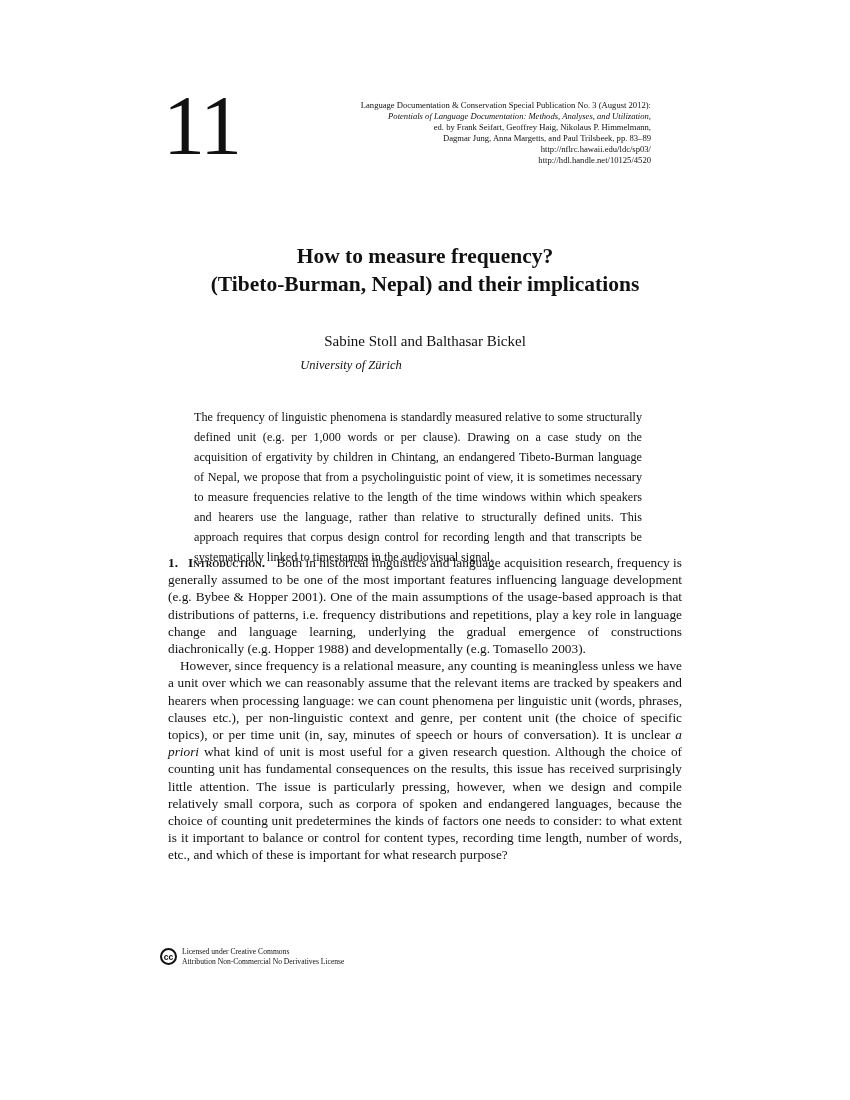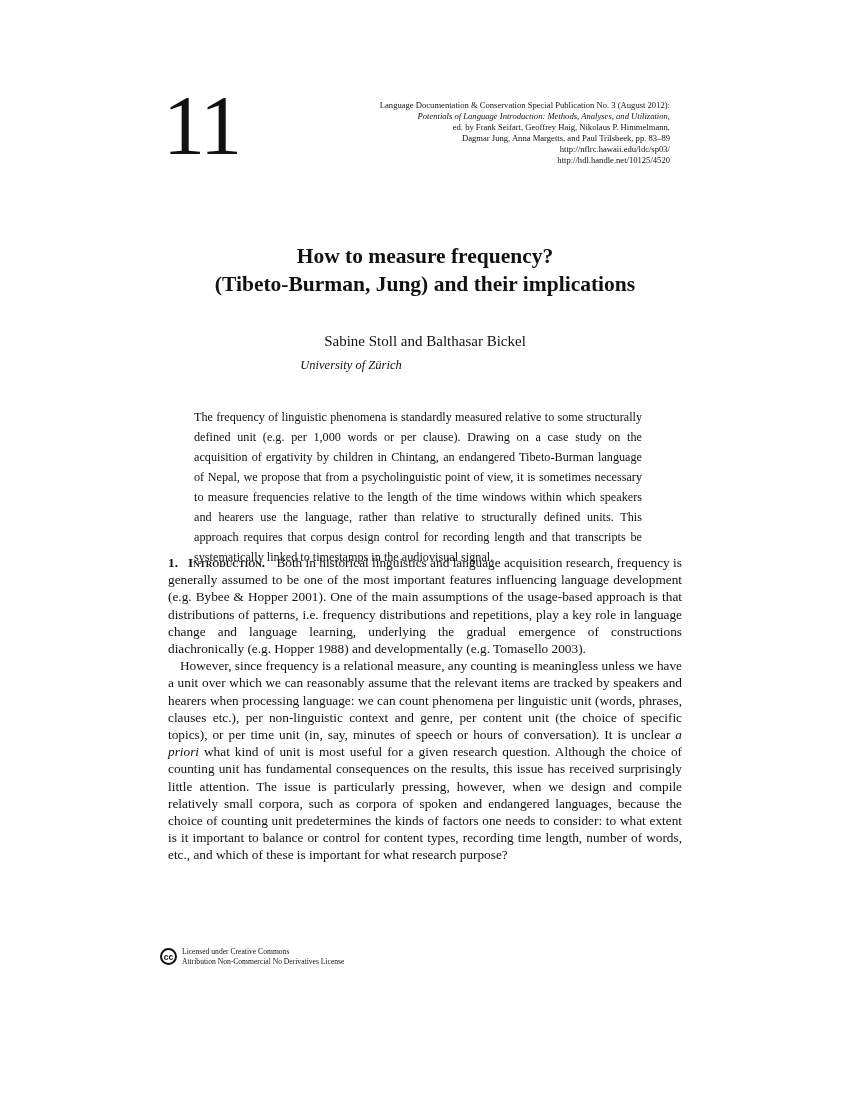--- a/index.html
+++ b/index.html
@@ -1,20 +1,20 @@
 <!DOCTYPE html>
 <html><head>
 <meta charset="utf-8">
 <style>
   html, body { margin: 0; padding: 0; background: #ffffff; }
   body { width: 850px; height: 1100px; position: relative; overflow: hidden;
          font-family: "Liberation Serif", "DejaVu Serif", serif; color: #111; }
   .chapter-num { position: absolute; left: 163px; top: 84px; font-size: 84px; line-height: 1;
                  letter-spacing: -2px; }
-  .pubinfo { position: absolute; right: 180px; top: 100px; width: 320px; text-align: right;
+  .pubinfo { position: absolute; right: 199px; top: 100px; width: 320px; text-align: right;
              font-size: 8.6px; line-height: 11px; }
   .pubinfo .it { font-style: italic; }
   .title { position: absolute; left: 0; width: 850px; top: 242px; text-align: center;
            font-weight: bold; font-size: 21.5px; line-height: 28px; }
   .authors { position: absolute; left: 0; width: 850px; top: 333px; text-align: center; font-size: 15px; }
   .affil { position: absolute; left: 0; width: 702px; top: 358px; text-align: center; font-size: 12.5px; font-style: italic; }
   .abstract { position: absolute; left: 194px; width: 448px; top: 407px; font-size: 12.2px; line-height: 20px;
               text-align: justify; }
   .body { position: absolute; left: 168px; width: 514px; top: 554px; font-size: 13.3px; line-height: 17.2px;
           text-align: justify; }
@@ -28,30 +28,30 @@
              font-weight: bold; font-size: 8.5px; box-sizing: border-box; }
   .license-text { font-size: 7.6px; line-height: 9.5px; }
 </style>
 </head>
 <body>
 
 <div class="chapter-num">11</div>
 
 <div class="pubinfo">
   <div>Language Documentation &amp; Conservation Special Publication No. 3 (August 2012):</div>
-  <div class="it">Potentials of Language Introduction: Methods, Analyses, and Utilization,</div>
+  <div class="it">Potentials of Language Documentation: Methods, Analyses, and Utilization,</div>
   <div>ed. by Frank Seifart, Geoffrey Haig, Nikolaus P. Himmelmann,</div>
   <div>Dagmar Jung, Anna Margetts, and Paul Trilsbeek, pp. 83–89</div>
   <div>http://nflrc.hawaii.edu/ldc/sp03/</div>
   <div>http://hdl.handle.net/10125/4520</div>
 </div>
 
 <div class="title">
   <div>How to measure frequency?</div>
-  <div>(Tibeto-Burman, Jung) and their implications</div>
+  <div>(Tibeto-Burman, Nepal) and their implications</div>
 </div>
 
 <div class="authors">Sabine Stoll and Balthasar Bickel</div>
 <div class="affil">University of Zürich</div>
 
 <div class="abstract">The frequency of linguistic phenomena is standardly measured relative to some structurally defined unit (e.g. per 1,000 words or per clause). Drawing on a case study on the acquisition of ergativity by children in Chintang, an endangered Tibeto-Burman language of Nepal, we propose that from a psycholinguistic point of view, it is sometimes necessary to measure frequencies relative to the length of the time windows within which speakers and hearers use the language, rather than relative to structurally defined units. This approach requires that corpus design control for recording length and that transcripts be systematically linked to timestamps in the audiovisual signal.</div>
 
 <div class="body">
   <p>
     <span class="sec-num">1.</span>&nbsp;&nbsp;

